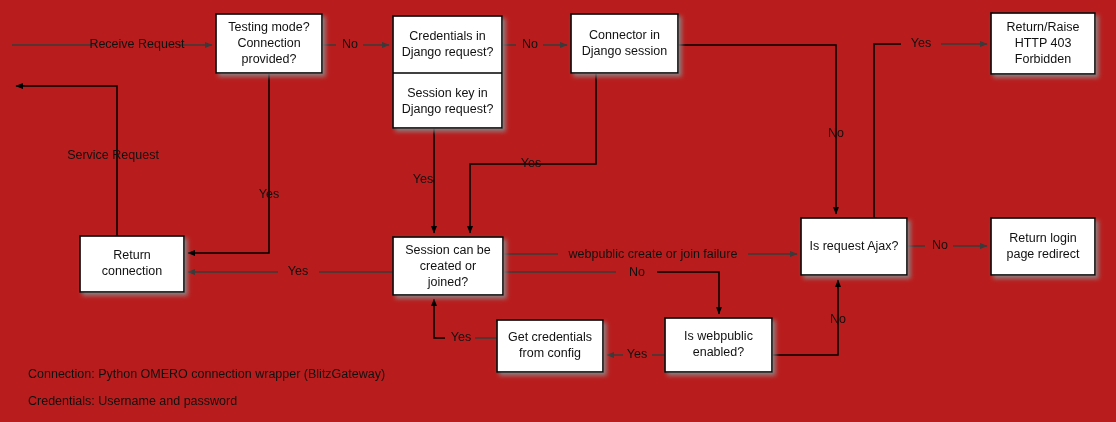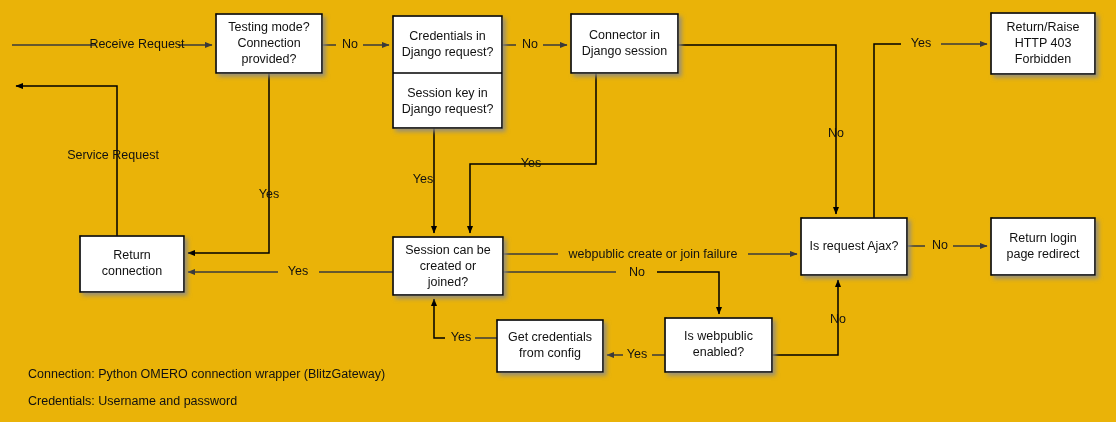--- a/index.html
+++ b/index.html
@@ -4,21 +4,21 @@
 <style>
   html, body {
     margin: 0;
     padding: 0;
     background: #ffffff;
   }
   #canvas {
     position: relative;
     width: 1116px;
     height: 422px;
-    background: #eab308;
+    background: #b91c1c;
     font-family: "Liberation Sans", sans-serif;
     overflow: hidden;
   }
   svg#flow {
     position: absolute;
     left: 0;
     top: 0;
     width: 1116px;
     height: 422px;
   }

